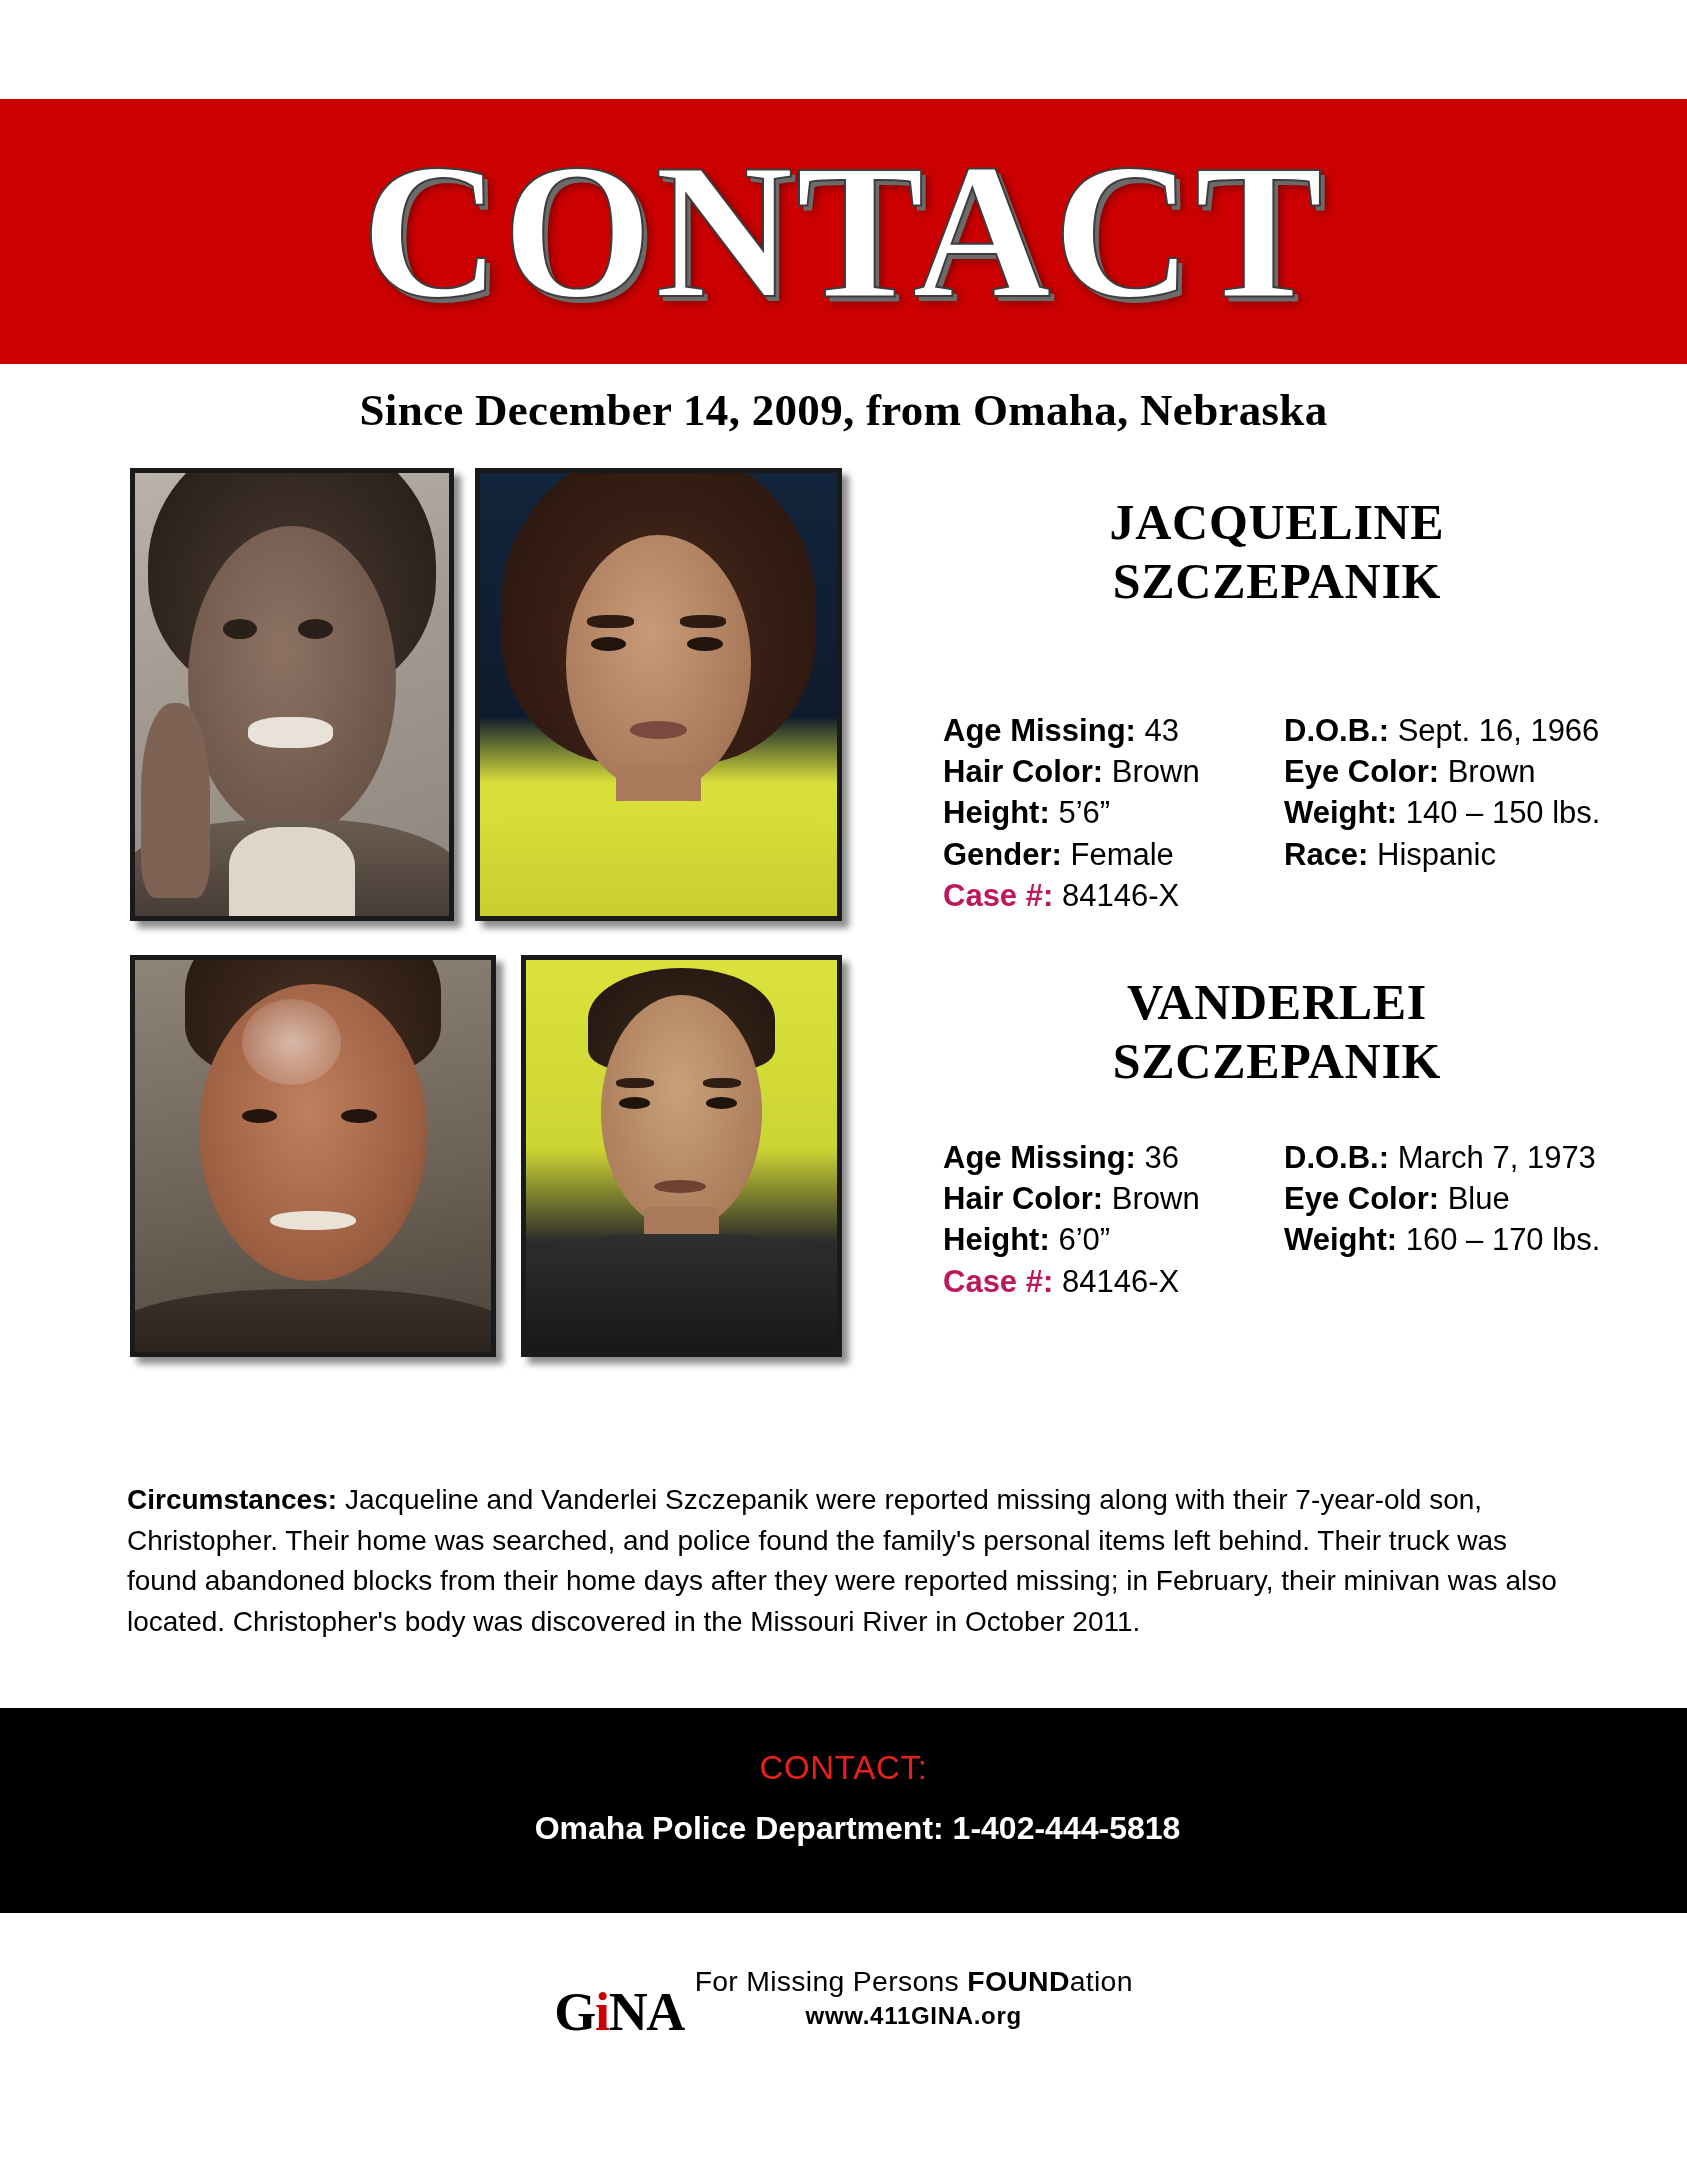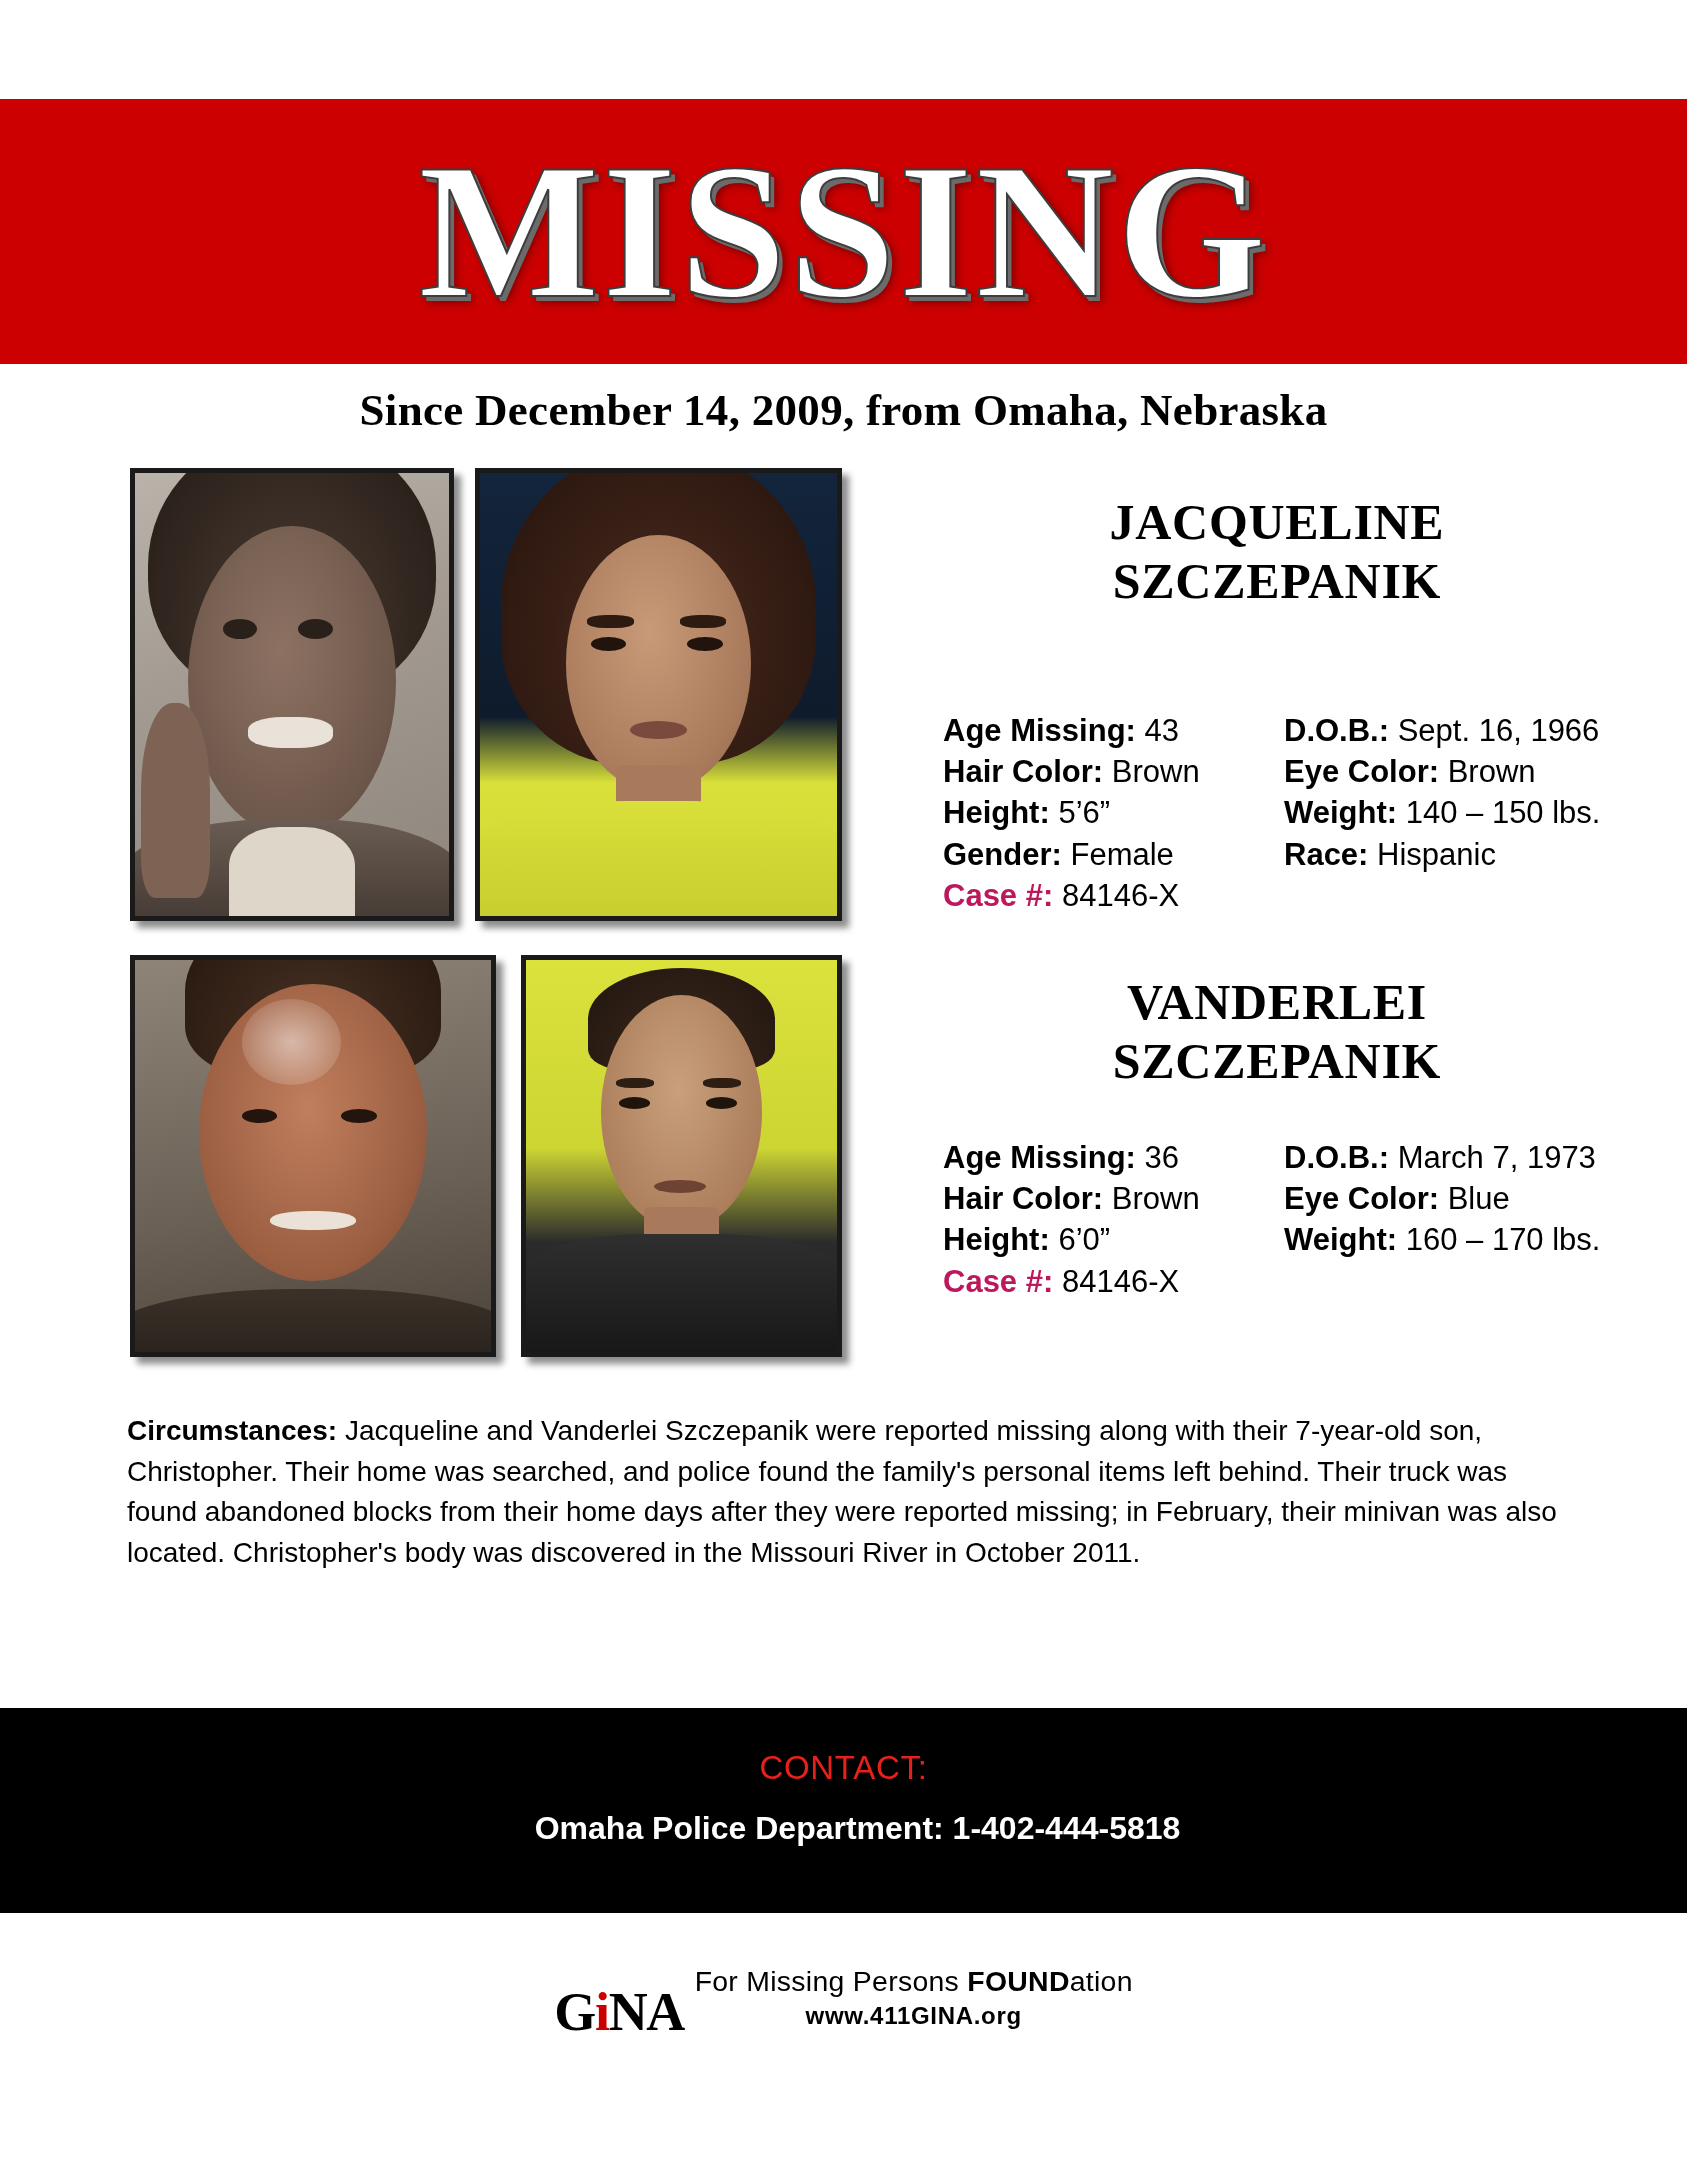--- a/index.html
+++ b/index.html
@@ -157,21 +157,21 @@
   .stats .row { display: flex; }
   .stats .col-a { width: 301px; }
   .stats .col-b { flex: 1; margin-left: 40px; }
   .stats b { font-weight: bold; }
   .stats .case { color: #be185d; font-weight: bold; }
 
   
   .circumstances {
     position: absolute;
     left: 127px;
-    top: 1411px;
+    top: 1480px;
     width: 1442px;
     font-size: 28px;
     line-height: 1.45;
   }
   .circumstances b { font-weight: bold; }
 
   
   .contact-band {
     position: absolute;
     left: 0;
@@ -231,21 +231,21 @@
     font-size: 24px;
     font-weight: bold;
     margin-top: 4px;
     letter-spacing: 0.7px;
   }
 </style>
 </head>
 <body>
 
 <div class="missing-banner">
-  <div class="missing-word">MISSING</div>
+  <div class="missing-word">CONTACT</div>
 </div>
 
 <div class="since-line">Since December 14, 2009, from Omaha, Nebraska</div>
 
 <div class="photo" id="photo-jackie-1">
   <div class="inner">
     <div class="face-bg j1-bg"></div>
     <div class="oval j1-hair"></div>
     <div class="oval j1-face"></div>
     <div class="oval j1-eye l"></div>

